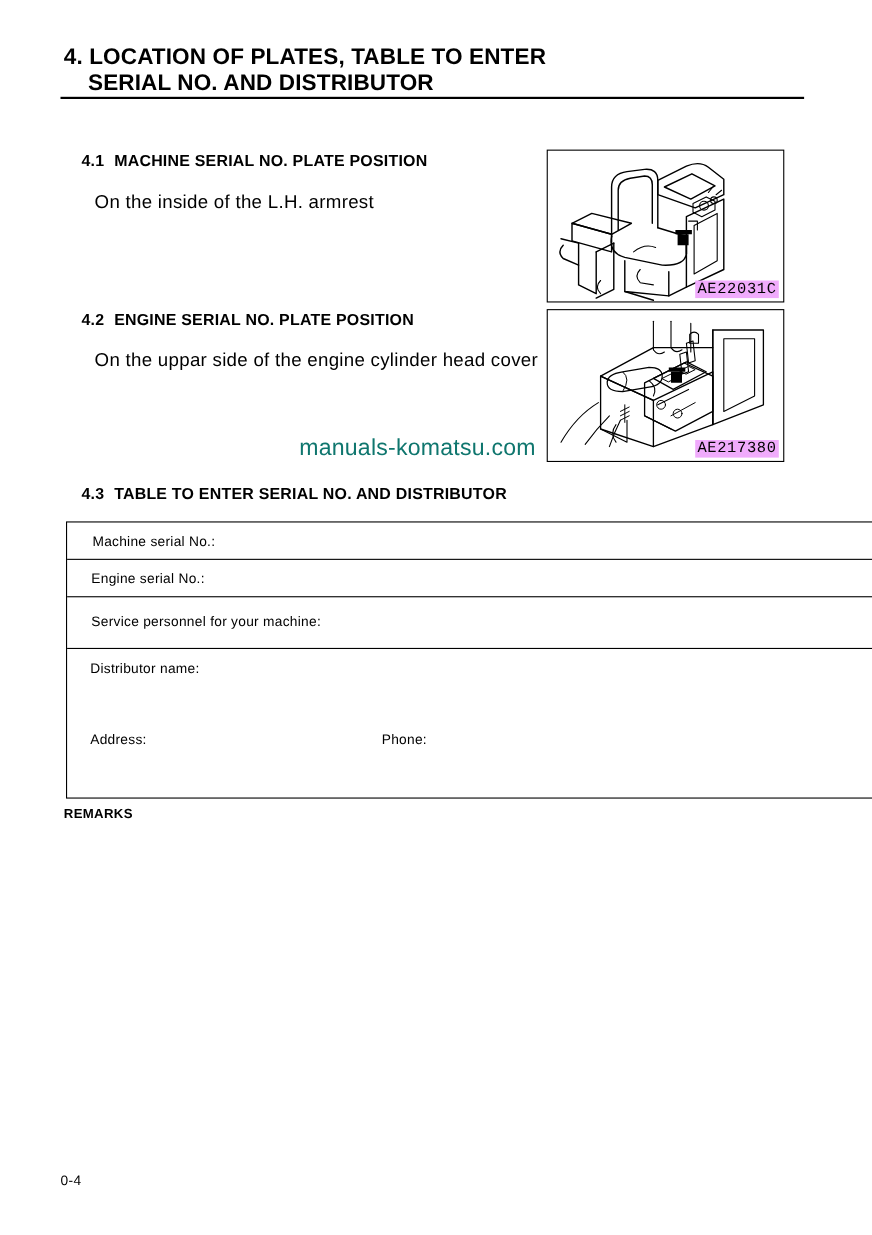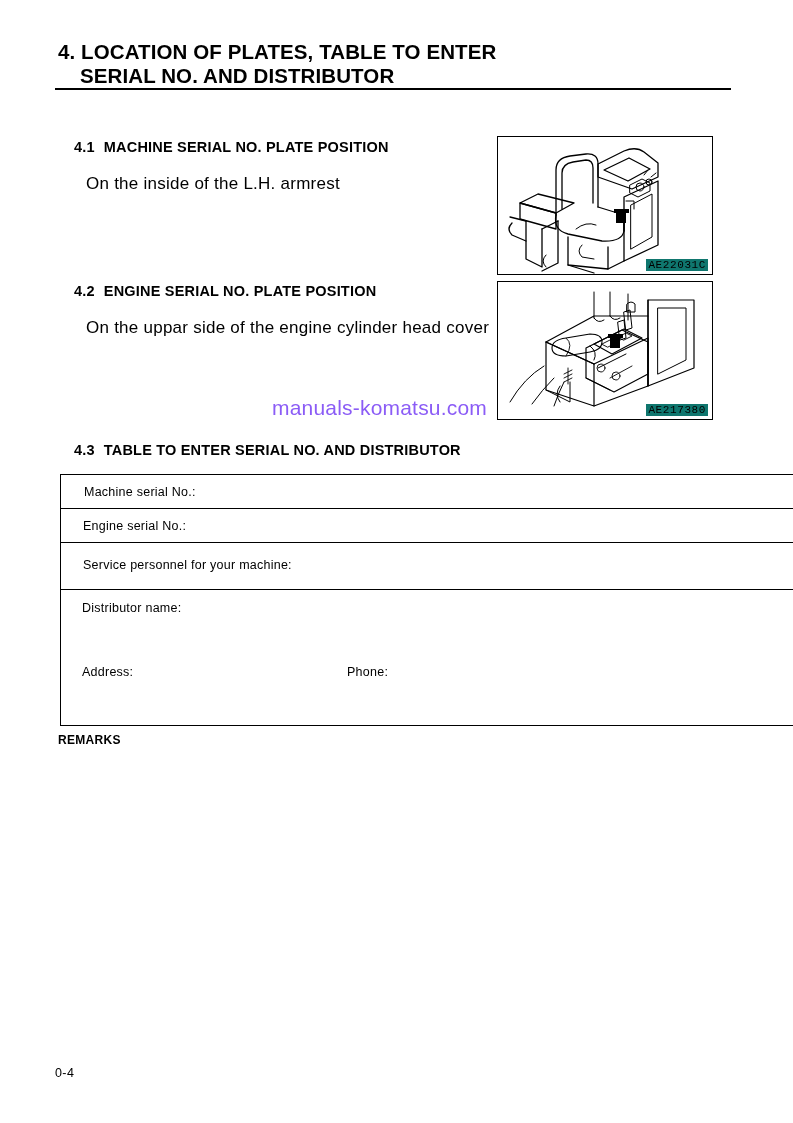--- a/index.html
+++ b/index.html
@@ -72,24 +72,24 @@
     background: #ffffff;
     overflow: hidden;
   }
   #figure-1 { left: 497px; top: 136px; width: 214px; height: 137px; }
   #figure-2 { left: 497px; top: 281px; width: 214px; height: 137px; }
   .figure-box svg { display: block; width: 100%; height: 100%; }
   .fig-code {
     position: absolute;
     right: 4px;
     bottom: 3px;
-    font-size: 11px;
+    font-size: 14px;
     letter-spacing: 0.6px;
     font-family: "Liberation Mono", monospace;
-    background: #0f766e;
+    background: #f0abfc;
     padding: 0 2px;
   }
 
   
   .entry-table {
     position: absolute;
     left: 60px;
     top: 474px;
     width: 782px;
     border: 1.5px solid #000;
@@ -127,21 +127,21 @@
     font-weight: bold;
     letter-spacing: 0.3px;
   }
 
   
   .watermark {
     position: absolute;
     left: 272px;
     top: 396px;
     font-size: 21px;
-    color: #8b5cf6;
+    color: #0f766e;
     letter-spacing: 0.2px;
     white-space: nowrap;
   }
 
   
   .page-number {
     position: absolute;
     left: 55px;
     top: 1066px;
     font-size: 12.5px;

